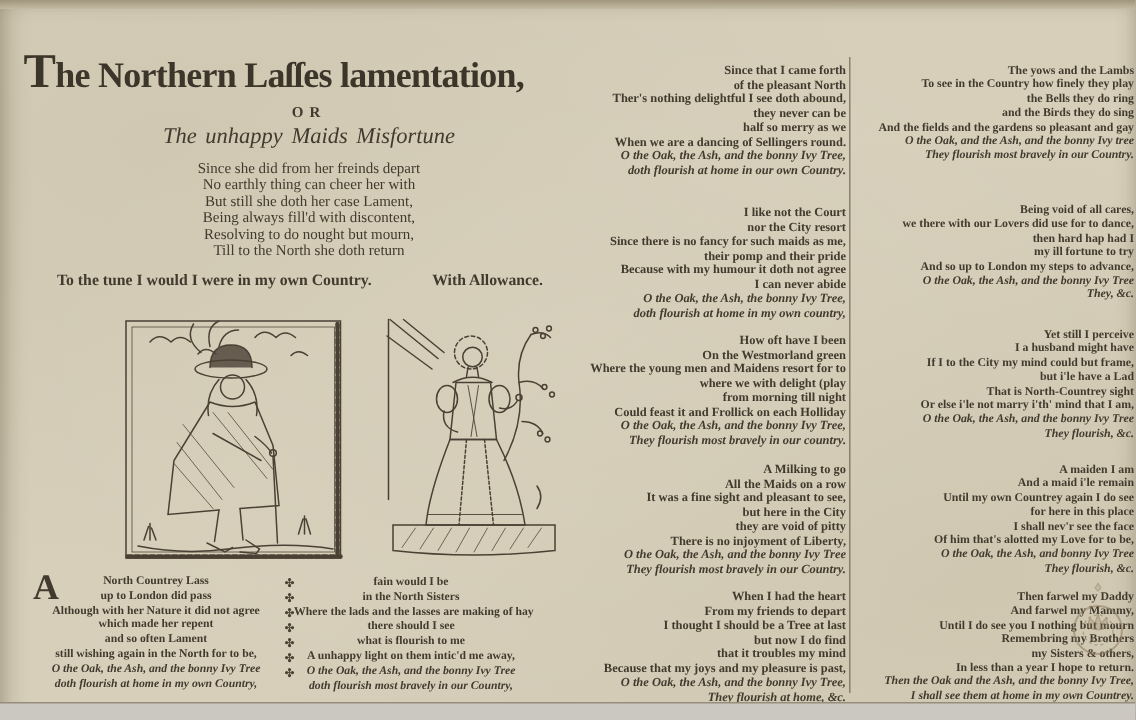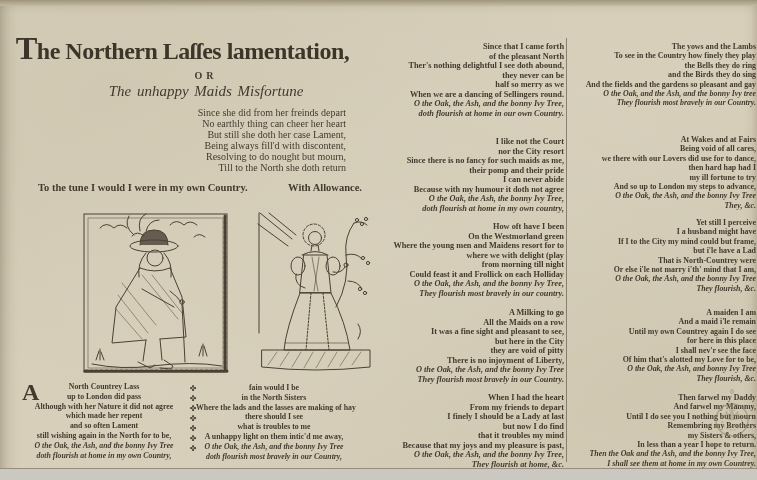--- a/index.html
+++ b/index.html
@@ -32,21 +32,21 @@
   .header{position:absolute; left:10px; top:30px; width:345px;}
   .title{
     font-size:24px; letter-spacing:-0.5px; white-space:nowrap; text-align:center;
     font-weight:600; color:#3c352a;
   }
   .title::first-letter{font-size:135%;}
   .or-label{margin:3px 0 0 56px; width:280px; text-align:center;
     font-size:10px; font-weight:bold; letter-spacing:4px;}
   .subtitle{margin:2px 0 0 56px; width:280px; text-align:center;
     font-size:15px; word-spacing:2px;font-style:italic;}
-  .argument{margin:7px 0 0 56px; width:280px; text-align:right;
+  .argument{margin:7px 0 0 56px; width:280px; text-align:center;
     font-size:10px; line-height:11px; white-space:nowrap;}
   .tune-row{margin:9px 0 0 28px; width:324px; display:flex;
     justify-content:space-between; font-size:10.5px; font-weight:bold; white-space:nowrap;}
 
   
   .col{position:absolute;}
   .col .stanza{position:absolute; left:0; right:0; text-align:right;}
   .line{white-space:nowrap;}
   .refrain{font-style:italic; font-weight:bold;}
 
@@ -93,21 +93,21 @@
 <body>
 
 <div class="page">
 
   <div class="header">
     <div class="title">The Northern Laſſes lamentation,</div>
     <div class="or-label">OR</div>
     <div class="subtitle">The unhappy Maids Misfortune</div>
     <div class="argument">
         <div class="line">Since she did from her freinds depart</div>
-        <div class="line">No earthly thing can cheer her heart</div>
+        <div class="line">No earthly thing can cheer her with</div>
         <div class="line">But still she doth her case Lament,</div>
         <div class="line">Being always fill'd with discontent,</div>
         <div class="line">Resolving to do nought but mourn,</div>
         <div class="line">Till to the North she doth return</div>
       </div>
     <div class="tune-row">
       <span>To the tune I would I were in my own Country.</span>
       <span>With Allowance.</span>
     </div>
   </div>
@@ -190,21 +190,21 @@
       <div>✤</div>
       <div>✤</div>
       <div>✤</div>
     </div>
 
   <div class="bl-stanza bl-2">
       <div class="line">fain would I be</div>
       <div class="line">in the North Sisters</div>
       <div class="line">Where the lads and the lasses are making of hay</div>
       <div class="line">there should I see</div>
-      <div class="line">what is troubles to me</div>
+      <div class="line">what is flourish to me</div>
       <div class="line">A unhappy light on them intic'd me away,</div>
       <div class="line refrain">O the Oak, the Ash, and the bonny Ivy Tree</div>
       <div class="line refrain">doth flourish most bravely in our Country,</div>
     </div>
 
   <div class="col col-middle">
       <div class="stanza">
         <div class="line">Since that I came forth</div>
         <div class="line">of the pleasant North</div>
         <div class="line">Ther's nothing delightful I see doth abound,</div>
@@ -212,22 +212,22 @@
         <div class="line">half so merry as we</div>
         <div class="line">When we are a dancing of Sellingers round.</div>
         <div class="line refrain">O the Oak, the Ash, and the bonny Ivy Tree,</div>
         <div class="line refrain">doth flourish at home in our own Country.</div>
       </div>
       <div class="stanza">
         <div class="line">I like not the Court</div>
         <div class="line">nor the City resort</div>
         <div class="line">Since there is no fancy for such maids as me,</div>
         <div class="line">their pomp and their pride</div>
+        <div class="line">Because with my humour it doth not agree</div>
         <div class="line">I can never abide</div>
-        <div class="line">Because with my humour it doth not agree</div>
         <div class="line refrain">O the Oak, the Ash, the bonny Ivy Tree,</div>
         <div class="line refrain">doth flourish at home in my own country,</div>
       </div>
       <div class="stanza">
         <div class="line">How oft have I been</div>
         <div class="line">On the Westmorland green</div>
         <div class="line">Where the young men and Maidens resort for to</div>
         <div class="line">where we with delight (play</div>
         <div class="line">from morning till night</div>
         <div class="line">Could feast it and Frollick on each Holliday</div>
@@ -240,21 +240,21 @@
         <div class="line">It was a fine sight and pleasant to see,</div>
         <div class="line">but here in the City</div>
         <div class="line">they are void of pitty</div>
         <div class="line">There is no injoyment of Liberty,</div>
         <div class="line refrain">O the Oak, the Ash, and the bonny Ivy Tree</div>
         <div class="line refrain">They flourish most bravely in our Country.</div>
       </div>
       <div class="stanza">
         <div class="line">When I had the heart</div>
         <div class="line">From my friends to depart</div>
-        <div class="line">I finely I should be a Lady at last</div>
+        <div class="line">I thought I should be a Tree at last</div>
         <div class="line">but now I do find</div>
         <div class="line">that it troubles my mind</div>
         <div class="line">Because that my joys and my pleasure is past,</div>
         <div class="line refrain">O the Oak, the Ash, and the bonny Ivy Tree,</div>
         <div class="line refrain">They flourish at home, &amp;c.</div>
       </div>
     </div>
 
   <div class="divider"></div>
 
@@ -262,35 +262,34 @@
       <div class="stanza">
         <div class="line">The yows and the Lambs</div>
         <div class="line">To see in the Country how finely they play</div>
         <div class="line">the Bells they do ring</div>
         <div class="line">and the Birds they do sing</div>
         <div class="line">And the fields and the gardens so pleasant and gay</div>
         <div class="line refrain">O the Oak, and the Ash, and the bonny Ivy tree</div>
         <div class="line refrain">They flourish most bravely in our Country.</div>
       </div>
       <div class="stanza">
-        <div class="line">At Wakes and at Fairs</div>
         <div class="line">Being void of all cares,</div>
         <div class="line">we there with our Lovers did use for to dance,</div>
         <div class="line">then hard hap had I</div>
         <div class="line">my ill fortune to try</div>
         <div class="line">And so up to London my steps to advance,</div>
         <div class="line refrain">O the Oak, the Ash, and the bonny Ivy Tree</div>
         <div class="line refrain">They, &amp;c.</div>
       </div>
       <div class="stanza">
         <div class="line">Yet still I perceive</div>
         <div class="line">I a husband might have</div>
         <div class="line">If I to the City my mind could but frame,</div>
         <div class="line">but i'le have a Lad</div>
-        <div class="line">That is North-Countrey were</div>
+        <div class="line">That is North-Countrey sight</div>
         <div class="line">Or else i'le not marry i'th' mind that I am,</div>
         <div class="line refrain">O the Oak, the Ash, and the bonny Ivy Tree</div>
         <div class="line refrain">They flourish, &amp;c.</div>
       </div>
       <div class="stanza">
         <div class="line">A maiden I am</div>
         <div class="line">And a maid i'le remain</div>
         <div class="line">Until my own Countrey again I do see</div>
         <div class="line">for here in this place</div>
         <div class="line">I shall nev'r see the face</div>

